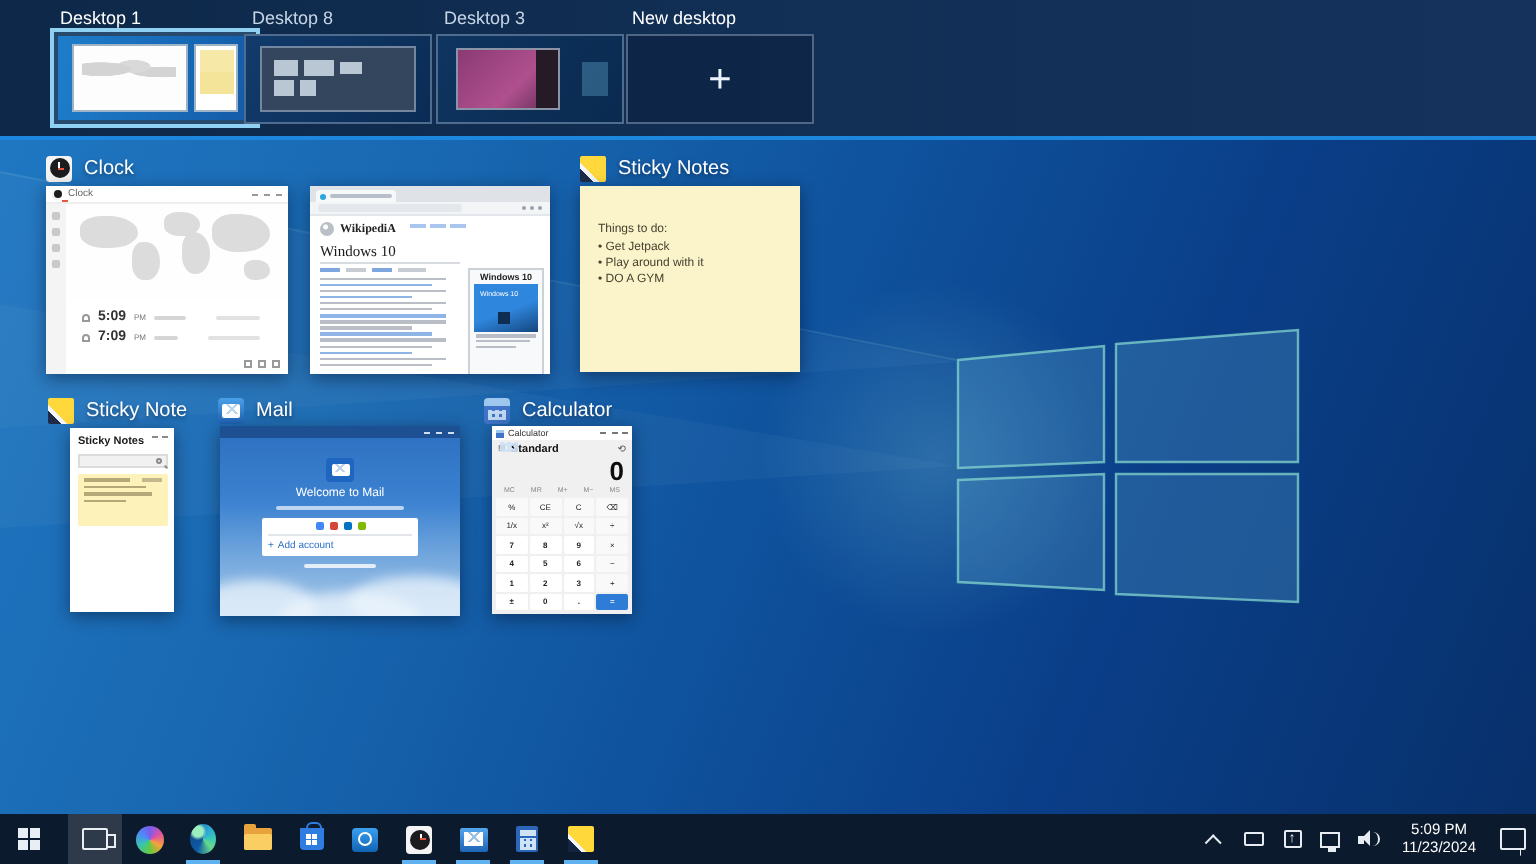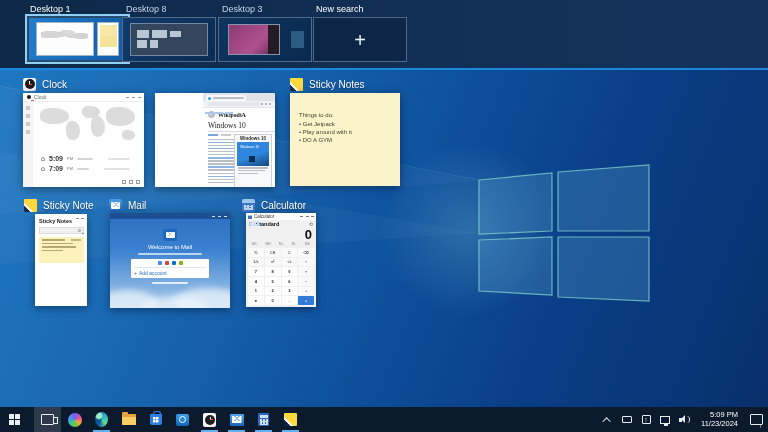--- a/index.html
+++ b/index.html
@@ -230,21 +230,21 @@
   .tray .ti{position:relative;cursor:pointer;display:flex;align-items:center;justify-content:center;width:12px;height:12px;}
   .chev{width:6px;height:6px;border-left:1.4px solid #e6ecf2;border-top:1.4px solid #e6ecf2;transform:rotate(45deg) translateY(2px);}
   .pad-ic{width:10px;height:7px;border:1.2px solid #e6ecf2;border-radius:1px;}
   .up-ic{width:9px;height:9px;border:1.2px solid #e6ecf2;border-radius:1px;display:flex;align-items:center;justify-content:center;color:#e6ecf2;font-size:7px;line-height:7px;}
   .net-ic{width:10px;height:8px;border:1.2px solid #e6ecf2;position:relative;}
   .net-ic::after{content:"";position:absolute;left:2.5px;bottom:-3px;width:4px;height:1.4px;background:#e6ecf2;}
   .spk{position:relative;width:11px;height:9px;}
   .spk::before{content:"";position:absolute;left:0;top:2.5px;width:3px;height:4px;background:#e6ecf2;}
   .spk::after{content:"";position:absolute;left:2px;top:0;border:4.5px solid transparent;border-right-color:#e6ecf2;border-left:none;}
   .spk .wave{position:absolute;right:0;top:1px;width:6px;height:7px;border:1.2px solid #e6ecf2;border-left:none;border-top:none;border-bottom:none;border-radius:0 6px 6px 0;}
-  .clockbox{text-align:right;font-size:7.5px;line-height:8.5px;color:#fff;padding:0 6px;cursor:pointer;}
+  .clockbox{text-align:center;font-size:7.5px;line-height:8.5px;color:#fff;padding:0 6px;cursor:pointer;}
   .action{width:24px;height:100%;display:flex;align-items:center;justify-content:center;cursor:pointer;}
   .ac-icon{width:13px;height:11px;border:1.2px solid #e6ecf2;border-radius:1px;position:relative;}
   .ac-icon::after{content:"";position:absolute;right:1px;bottom:-4px;width:4px;height:4px;
      border-right:1.2px solid #e6ecf2;background:transparent;clip-path:polygon(100% 0,100% 100%,0 0);border-bottom:0;}
 </style>
 </head>
 <body>
 
 <div class="screen">
 
@@ -257,21 +257,21 @@
     <polygon points="558,172 649,165 649,231 558,231" fill="rgba(100,180,225,0.30)" stroke="rgba(150,240,230,0.75)" stroke-width="1.2"></polygon>
     <polygon points="479,240 552,237 552,295 479,291" fill="rgba(100,180,225,0.30)" stroke="rgba(150,240,230,0.75)" stroke-width="1.2"></polygon>
     <polygon points="558,237 649,237 649,301 558,297" fill="rgba(100,180,225,0.30)" stroke="rgba(150,240,230,0.75)" stroke-width="1.2"></polygon>
   </svg>
   <div class="dim"></div>
 
   <div class="strip">
     <span class="d-label" style="left:30px;">Desktop 1</span>
     <span class="d-label dim-label" style="left:126px;">Desktop 8</span>
     <span class="d-label dim-label" style="left:222px;">Desktop 3</span>
-    <span class="d-label" style="left:316px;">New search</span>
+    <span class="d-label" style="left:316px;">New desktop</span>
 
     <div class="d-tile-sel">
       <div class="mini m1">
         <div class="m1-win">
             <div class="m1-map"></div>
           </div>
         <div class="m1-pad">
             <div class="m1-note" style="top:6%;"></div>
             <div class="m1-note n2"></div>
           </div>
@@ -352,21 +352,21 @@
         <span class="bar" style="width:26px;margin-left:auto;margin-right:8px;background:#e2e2e2;"></span>
       </div>
       <div class="ck-actions">
           <i></i>
           <i></i>
           <i></i>
         </div>
     </div>
   </div>
 
-  <div class="card" style="left:155px;top:93px;width:120px;height:94px;padding-left:48px;">
+  <div class="card" style="left:155px;top:93px;width:120px;height:94px;">
     <div class="wk-tabs">
       <div class="wk-tab">
           <i></i>
           <span class="bar"></span>
         </div>
     </div>
     <div class="wk-addr">
       <span class="pill"></span>
       <span class="dots">
           <i></i>

